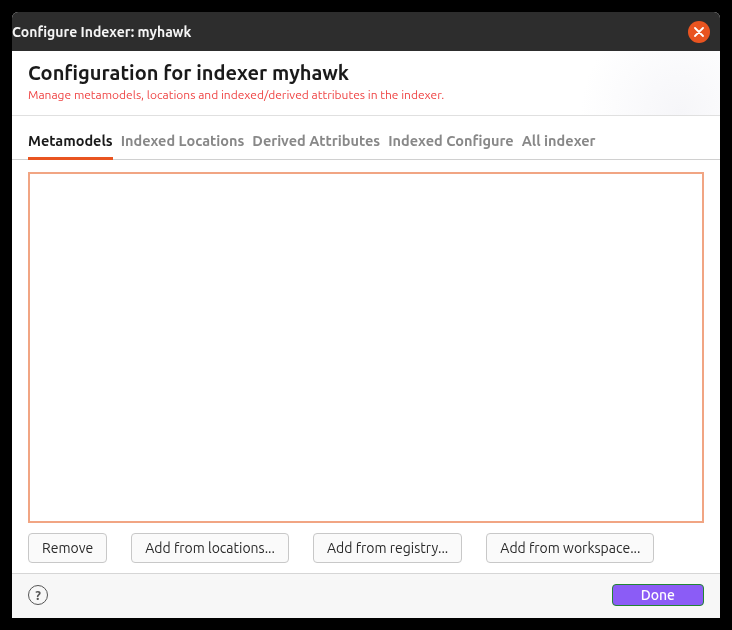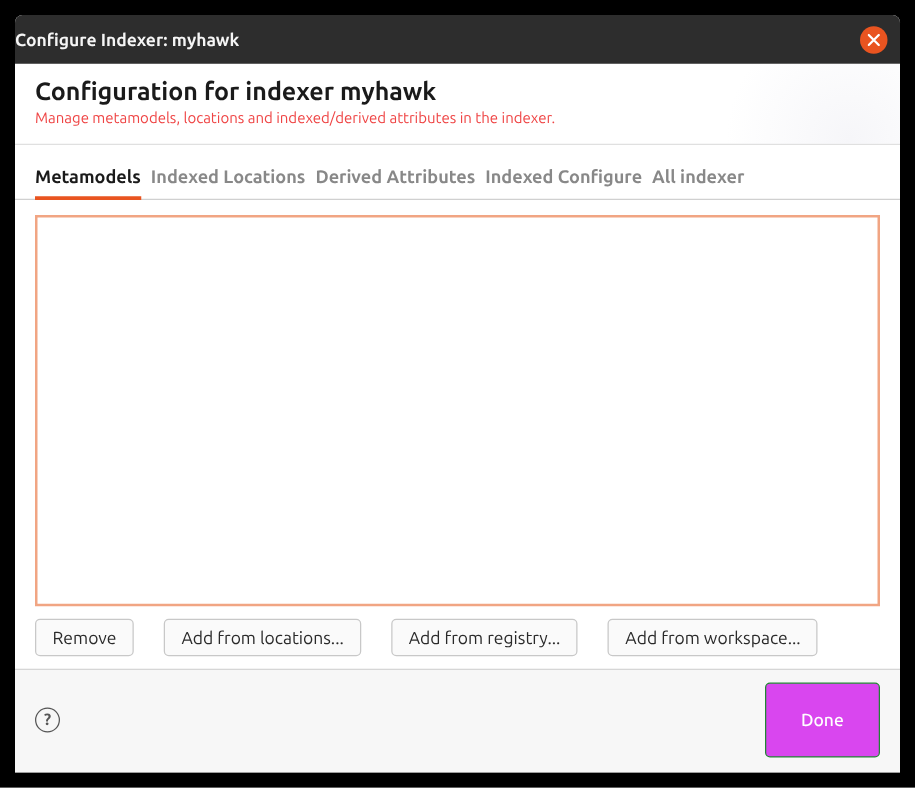--- a/index.html
+++ b/index.html
@@ -147,25 +147,25 @@
       border-radius: 50%;
       display: flex;
       align-items: center;
       justify-content: center;
       font-size: 13px;
       font-weight: 700;
       color: #555;
       cursor: pointer;
     }
     .done-btn {
-      background: #d946ef;
+      background: #8b5cf6;
       border: 1px solid #228534;
       color: #fff;
       border-radius: 4px;
-      padding: 21px 28px;
+      padding: 2px 28px;
       font-size: 14px;
       font-weight: 500;
       cursor: pointer;
       font-family: inherit;
       margin-left: 13px;
     }
   </style>
 </head>
 <body>
 

